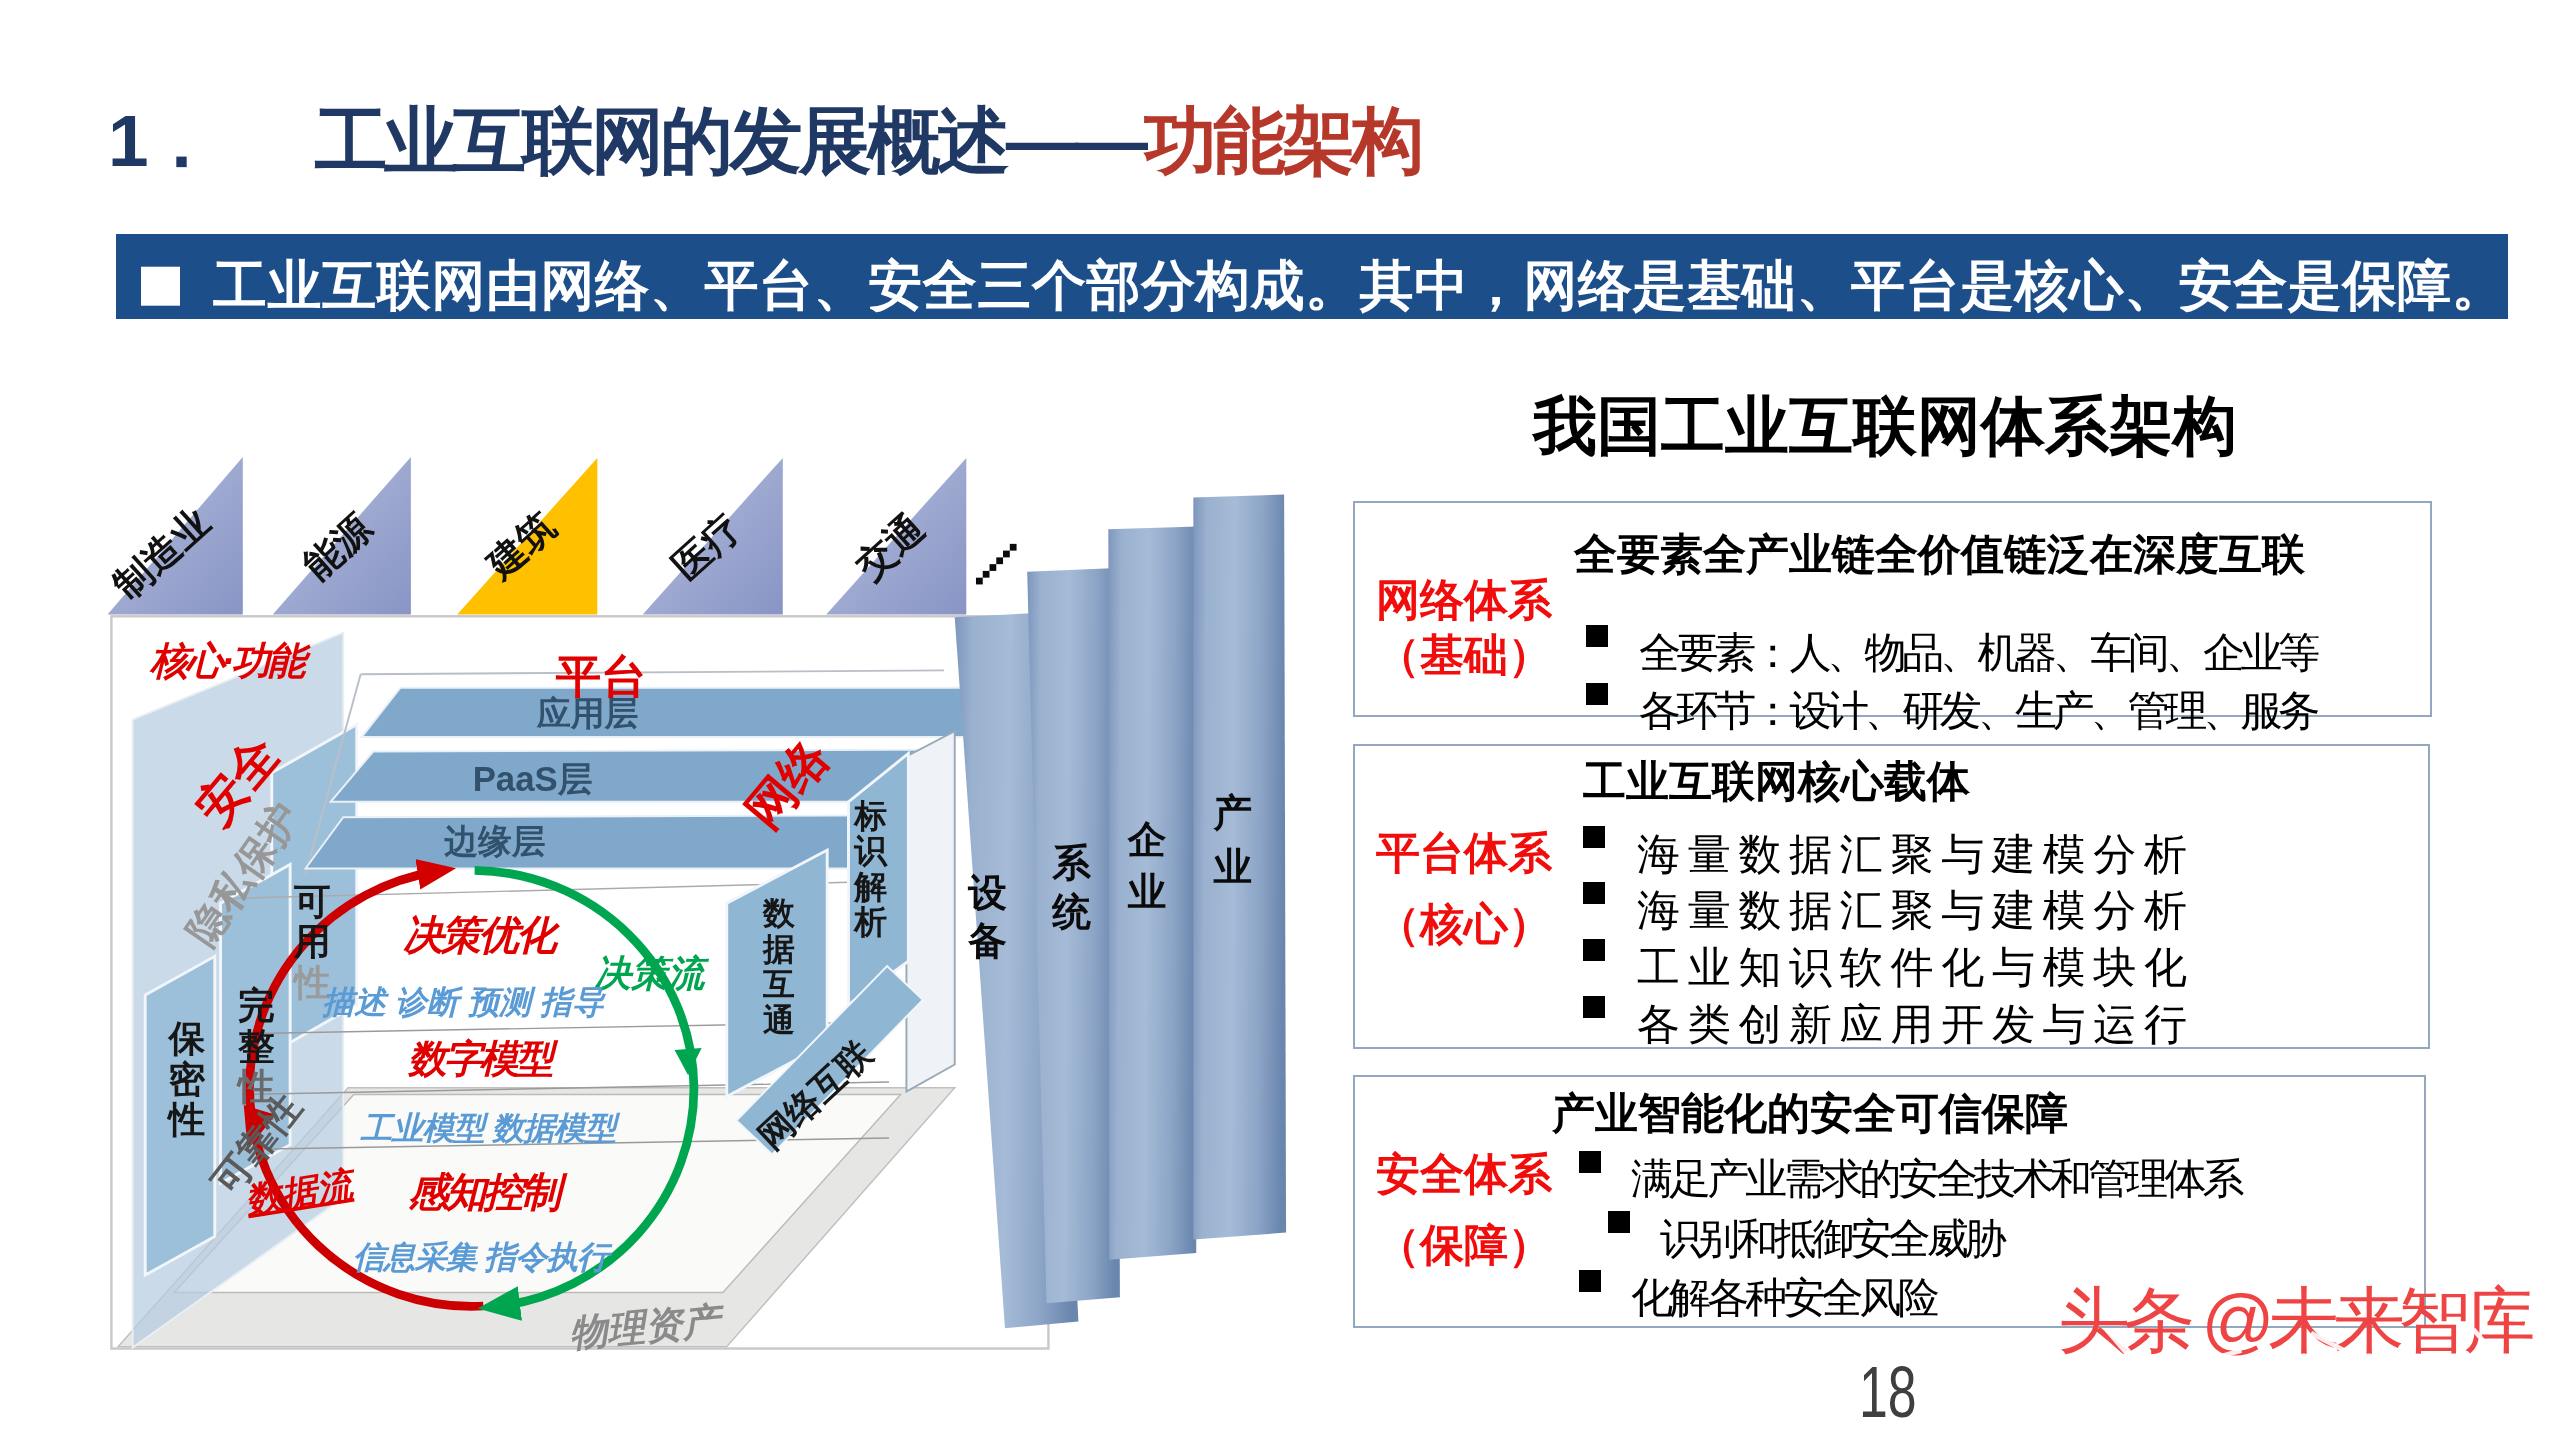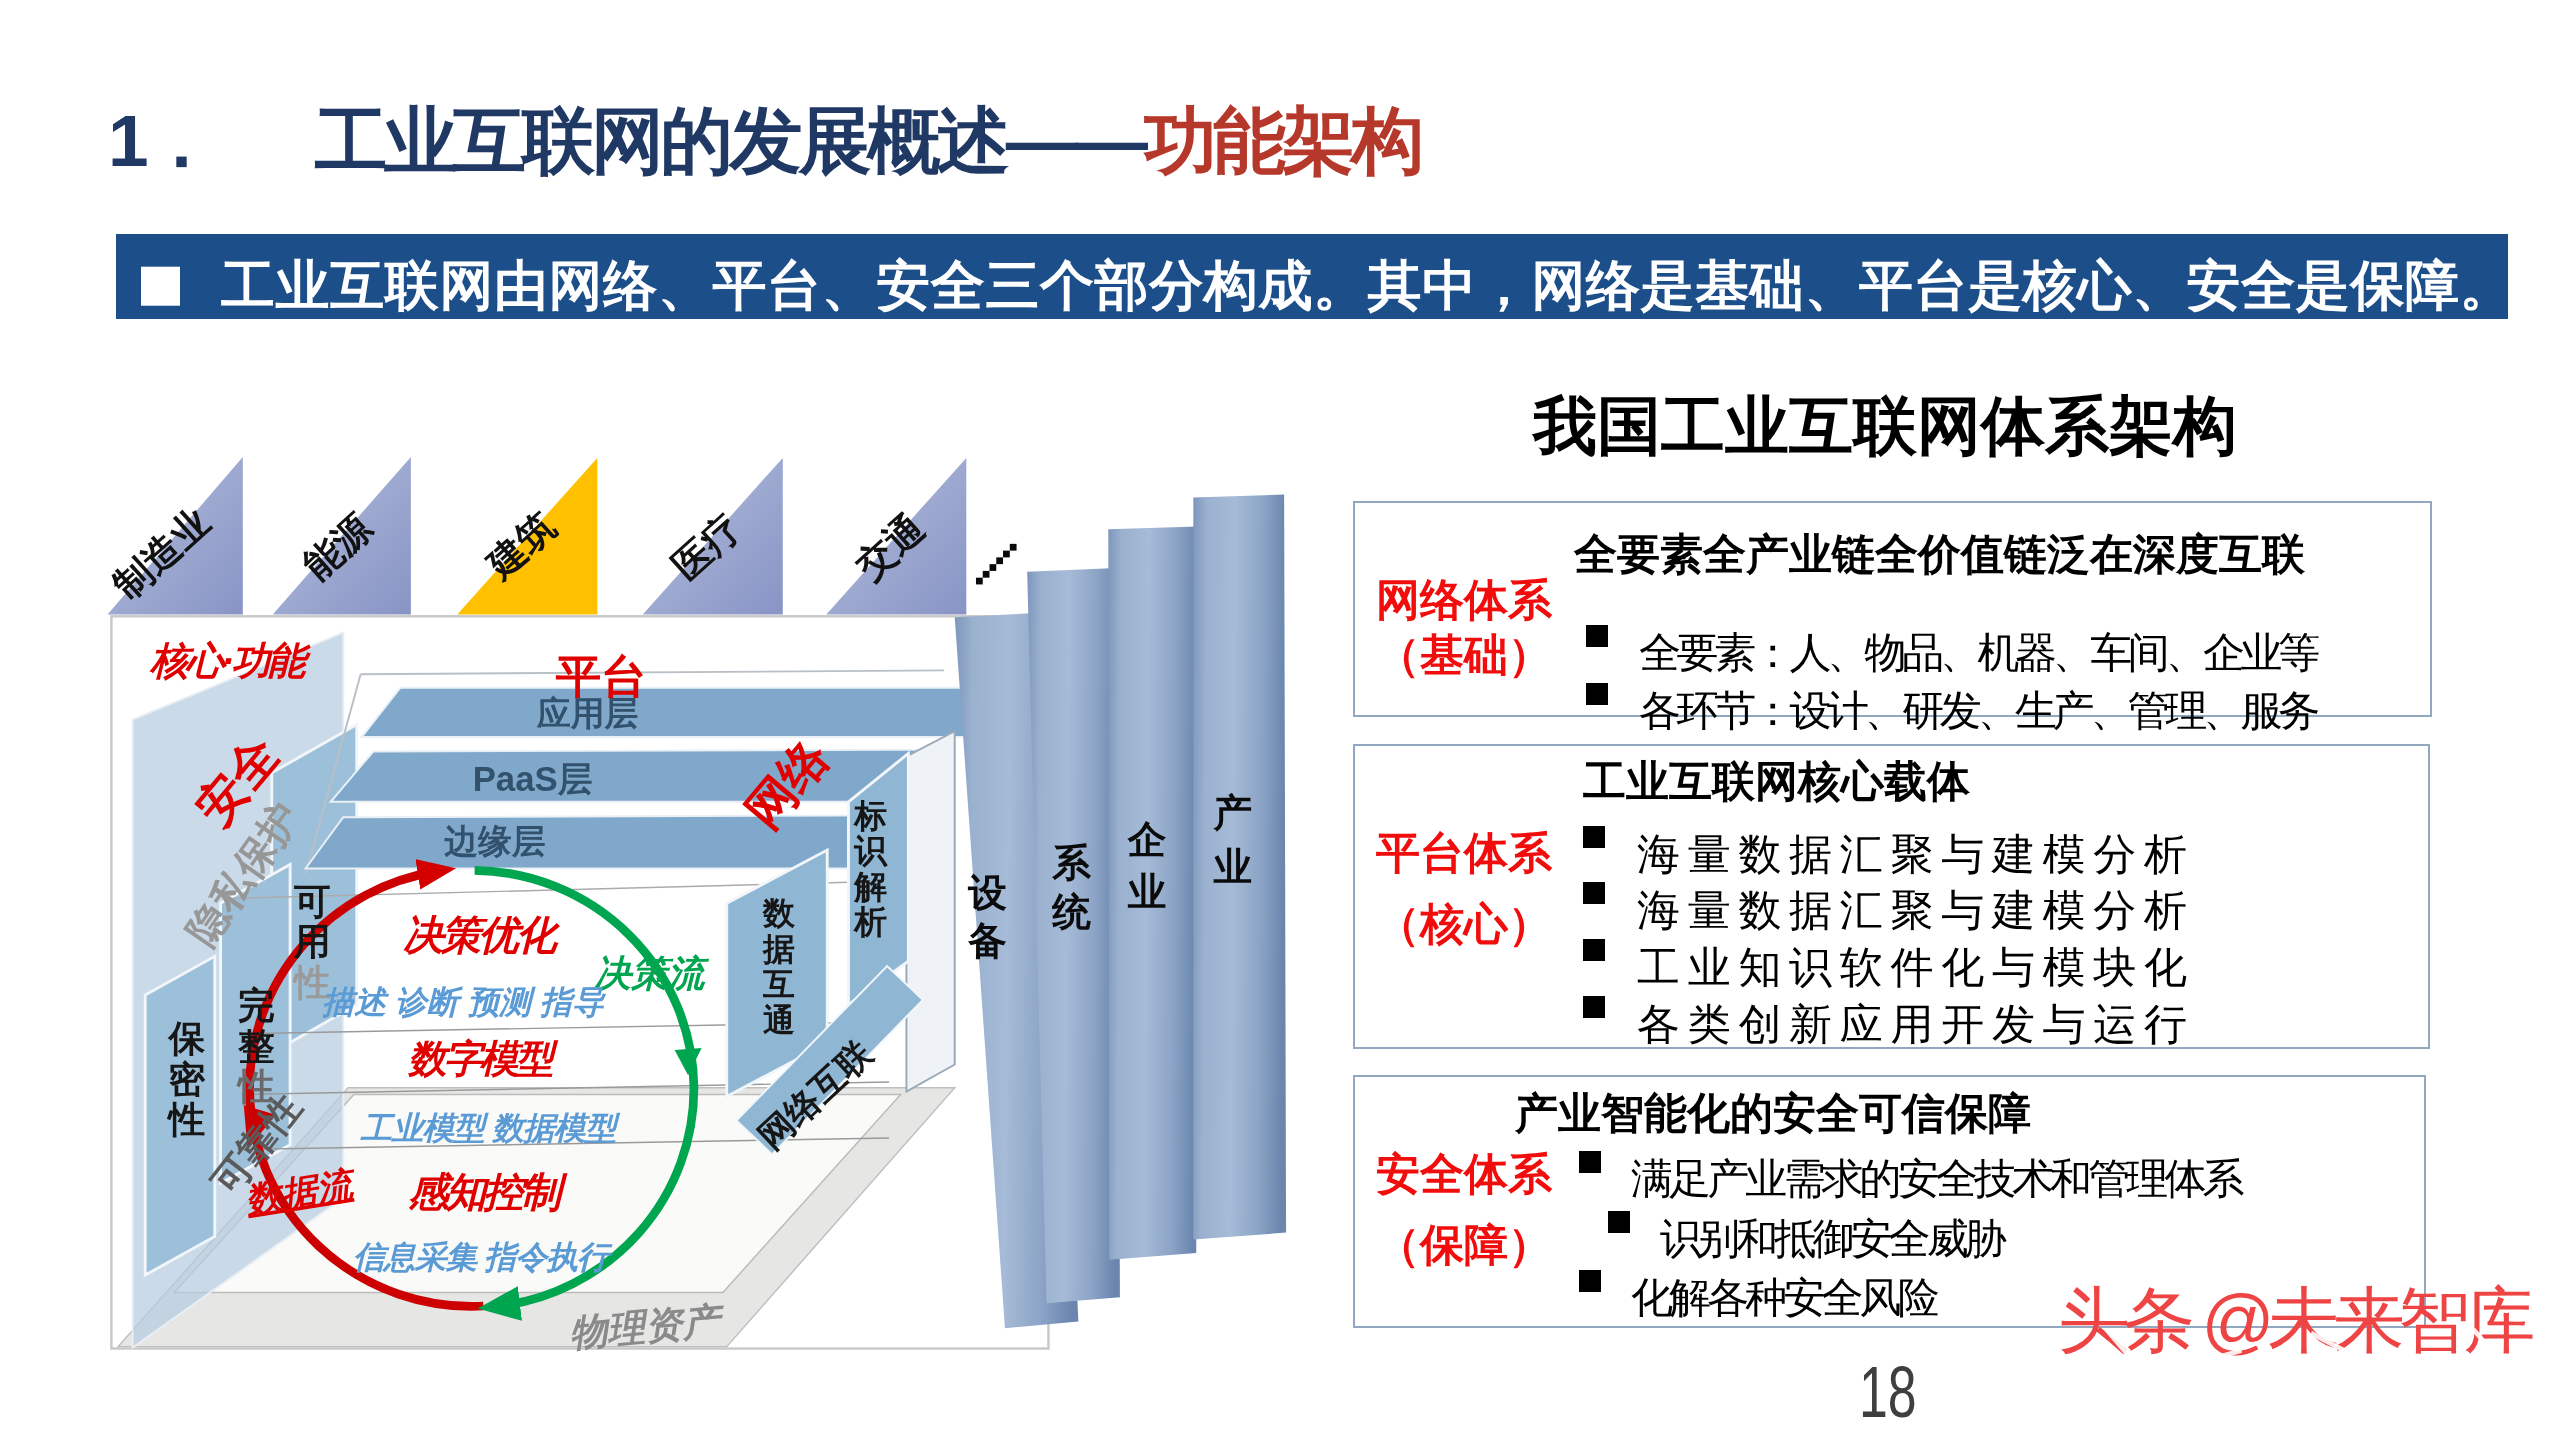--- a/index.html
+++ b/index.html
@@ -2,21 +2,21 @@
 <html lang="zh"><head>
 <meta charset="utf-8">
 <style>
   html,body{margin:0;padding:0;}
   body{width:2576px;height:1449px;position:relative;background:#fff;overflow:hidden;
        font-family:"Liberation Sans", sans-serif;}
   .abs{position:absolute;}
   .title{left:108px;top:93px;font-size:73px;font-weight:bold;color:#1F3864;white-space:nowrap;letter-spacing:-3.9px;}
   .title .red{color:#B5382A;}
   .banner{left:116px;top:234px;width:2392px;height:85px;background:#1C4E8A;color:#fff;
-          display:flex;align-items:center;gap:8px;}
+          display:flex;align-items:center;}
   .banner .sq{width:39px;height:39px;background:#fff;margin-left:25px;flex:0 0 auto;transform:translateY(9.7px);}
   .banner .bt{font-size:54px;font-weight:bold;margin-left:33px;white-space:nowrap;letter-spacing:0.6px;transform:translateY(9.7px);}
   .rtitle{left:1533px;top:383px;width:705px;font-size:64px;font-weight:bold;color:#000;
           white-space:nowrap;}
   .box{border:2.9px solid #92A8C0;background:#fff;}
   .blabel{color:#F20D0D;font-weight:bold;font-size:44px;line-height:55px;text-align:center;white-space:nowrap;}
   .lh72{line-height:71px;}
   .bhead{color:#000;font-weight:bold;font-size:43px;white-space:nowrap;}
   .brow{position:absolute;display:flex;}
   .brow .bsq{width:22px;height:22px;background:#000;flex:0 0 auto;}
@@ -66,21 +66,21 @@
     <div class="bsq"></div>
     <div class="btx t2">工业知识软件化与模块化</div>
   </div>
 <div class="brow" style="left:1583px;top:996px;height:48px;">
     <div class="bsq"></div>
     <div class="btx t2">各类创新应用开发与运行</div>
   </div>
 
 <div class="abs box" style="left:1353px;top:1075px;width:1069px;height:249px;"></div>
 <div class="abs blabel lh72" style="left:1353px;top:1138px;width:222px;">安全体系<br>（保障）</div>
-<div class="abs bhead" style="left:1515px;top:1085px;font-family:Liberation Mono, monospace;">产业智能化的安全可信保障</div>
+<div class="abs bhead" style="left:1552px;top:1085px;font-family:Liberation Mono, monospace;">产业智能化的安全可信保障</div>
 <div class="brow" style="left:1579px;top:1151px;height:48px;">
     <div class="bsq"></div>
     <div class="btx t3">满足产业需求的安全技术和管理体系</div>
   </div>
 <div class="brow" style="left:1579px;top:1211px;height:48px;padding-left:29px;">
     <div class="bsq"></div>
     <div class="btx t3">识别和抵御安全威胁</div>
   </div>
 <div class="brow" style="left:1579px;top:1270px;height:48px;">
     <div class="bsq"></div>

